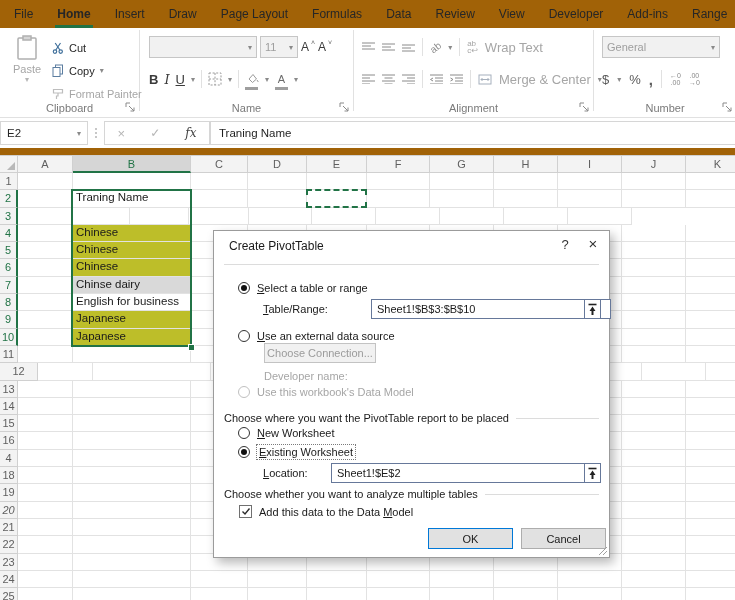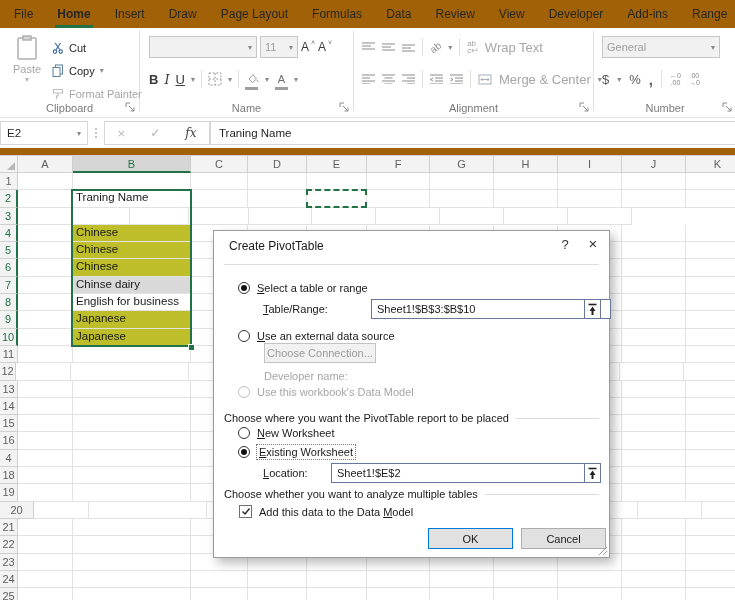--- a/index.html
+++ b/index.html
@@ -524,21 +524,21 @@
         <div class="cell" style="width: 59px;"></div>
         <div class="cell" style="width: 60px;"></div>
         <div class="cell" style="width: 63px;"></div>
         <div class="cell" style="width: 64px;"></div>
         <div class="cell" style="width: 64px;"></div>
         <div class="cell" style="width: 64px;"></div>
         <div class="cell" style="width: 64px;"></div>
         <div class="cell" style="width: 64px;"></div>
       </div>
       <div class="srow">
-        <div class="rhdr" style="width: 16px;">12</div>
+        <div class="rhdr" style="width: 38px;">12</div>
         <div class="cell" style="width: 55px;"></div>
         <div class="cell" style="width: 118px;"></div>
         <div class="cell" style="width: 57px;"></div>
         <div class="cell" style="width: 59px;"></div>
         <div class="cell" style="width: 60px;"></div>
         <div class="cell" style="width: 63px;"></div>
         <div class="cell" style="width: 64px;"></div>
         <div class="cell" style="width: 64px;"></div>
         <div class="cell" style="width: 64px;"></div>
         <div class="cell" style="width: 64px;"></div>
@@ -636,21 +636,21 @@
         <div class="cell" style="width: 59px;"></div>
         <div class="cell" style="width: 60px;"></div>
         <div class="cell" style="width: 63px;"></div>
         <div class="cell" style="width: 64px;"></div>
         <div class="cell" style="width: 64px;"></div>
         <div class="cell" style="width: 64px;"></div>
         <div class="cell" style="width: 64px;"></div>
         <div class="cell" style="width: 64px;"></div>
       </div>
       <div class="srow">
-        <div class="rhdr" style="width: 34px;">20</div>
+        <div class="rhdr" style="width: 18px; font-style: italic;">20</div>
         <div class="cell" style="width: 55px;"></div>
         <div class="cell" style="width: 118px;"></div>
         <div class="cell" style="width: 57px;"></div>
         <div class="cell" style="width: 59px;"></div>
         <div class="cell" style="width: 60px;"></div>
         <div class="cell" style="width: 63px;"></div>
         <div class="cell" style="width: 64px;"></div>
         <div class="cell" style="width: 64px;"></div>
         <div class="cell" style="width: 64px;"></div>
         <div class="cell" style="width: 64px;"></div>

